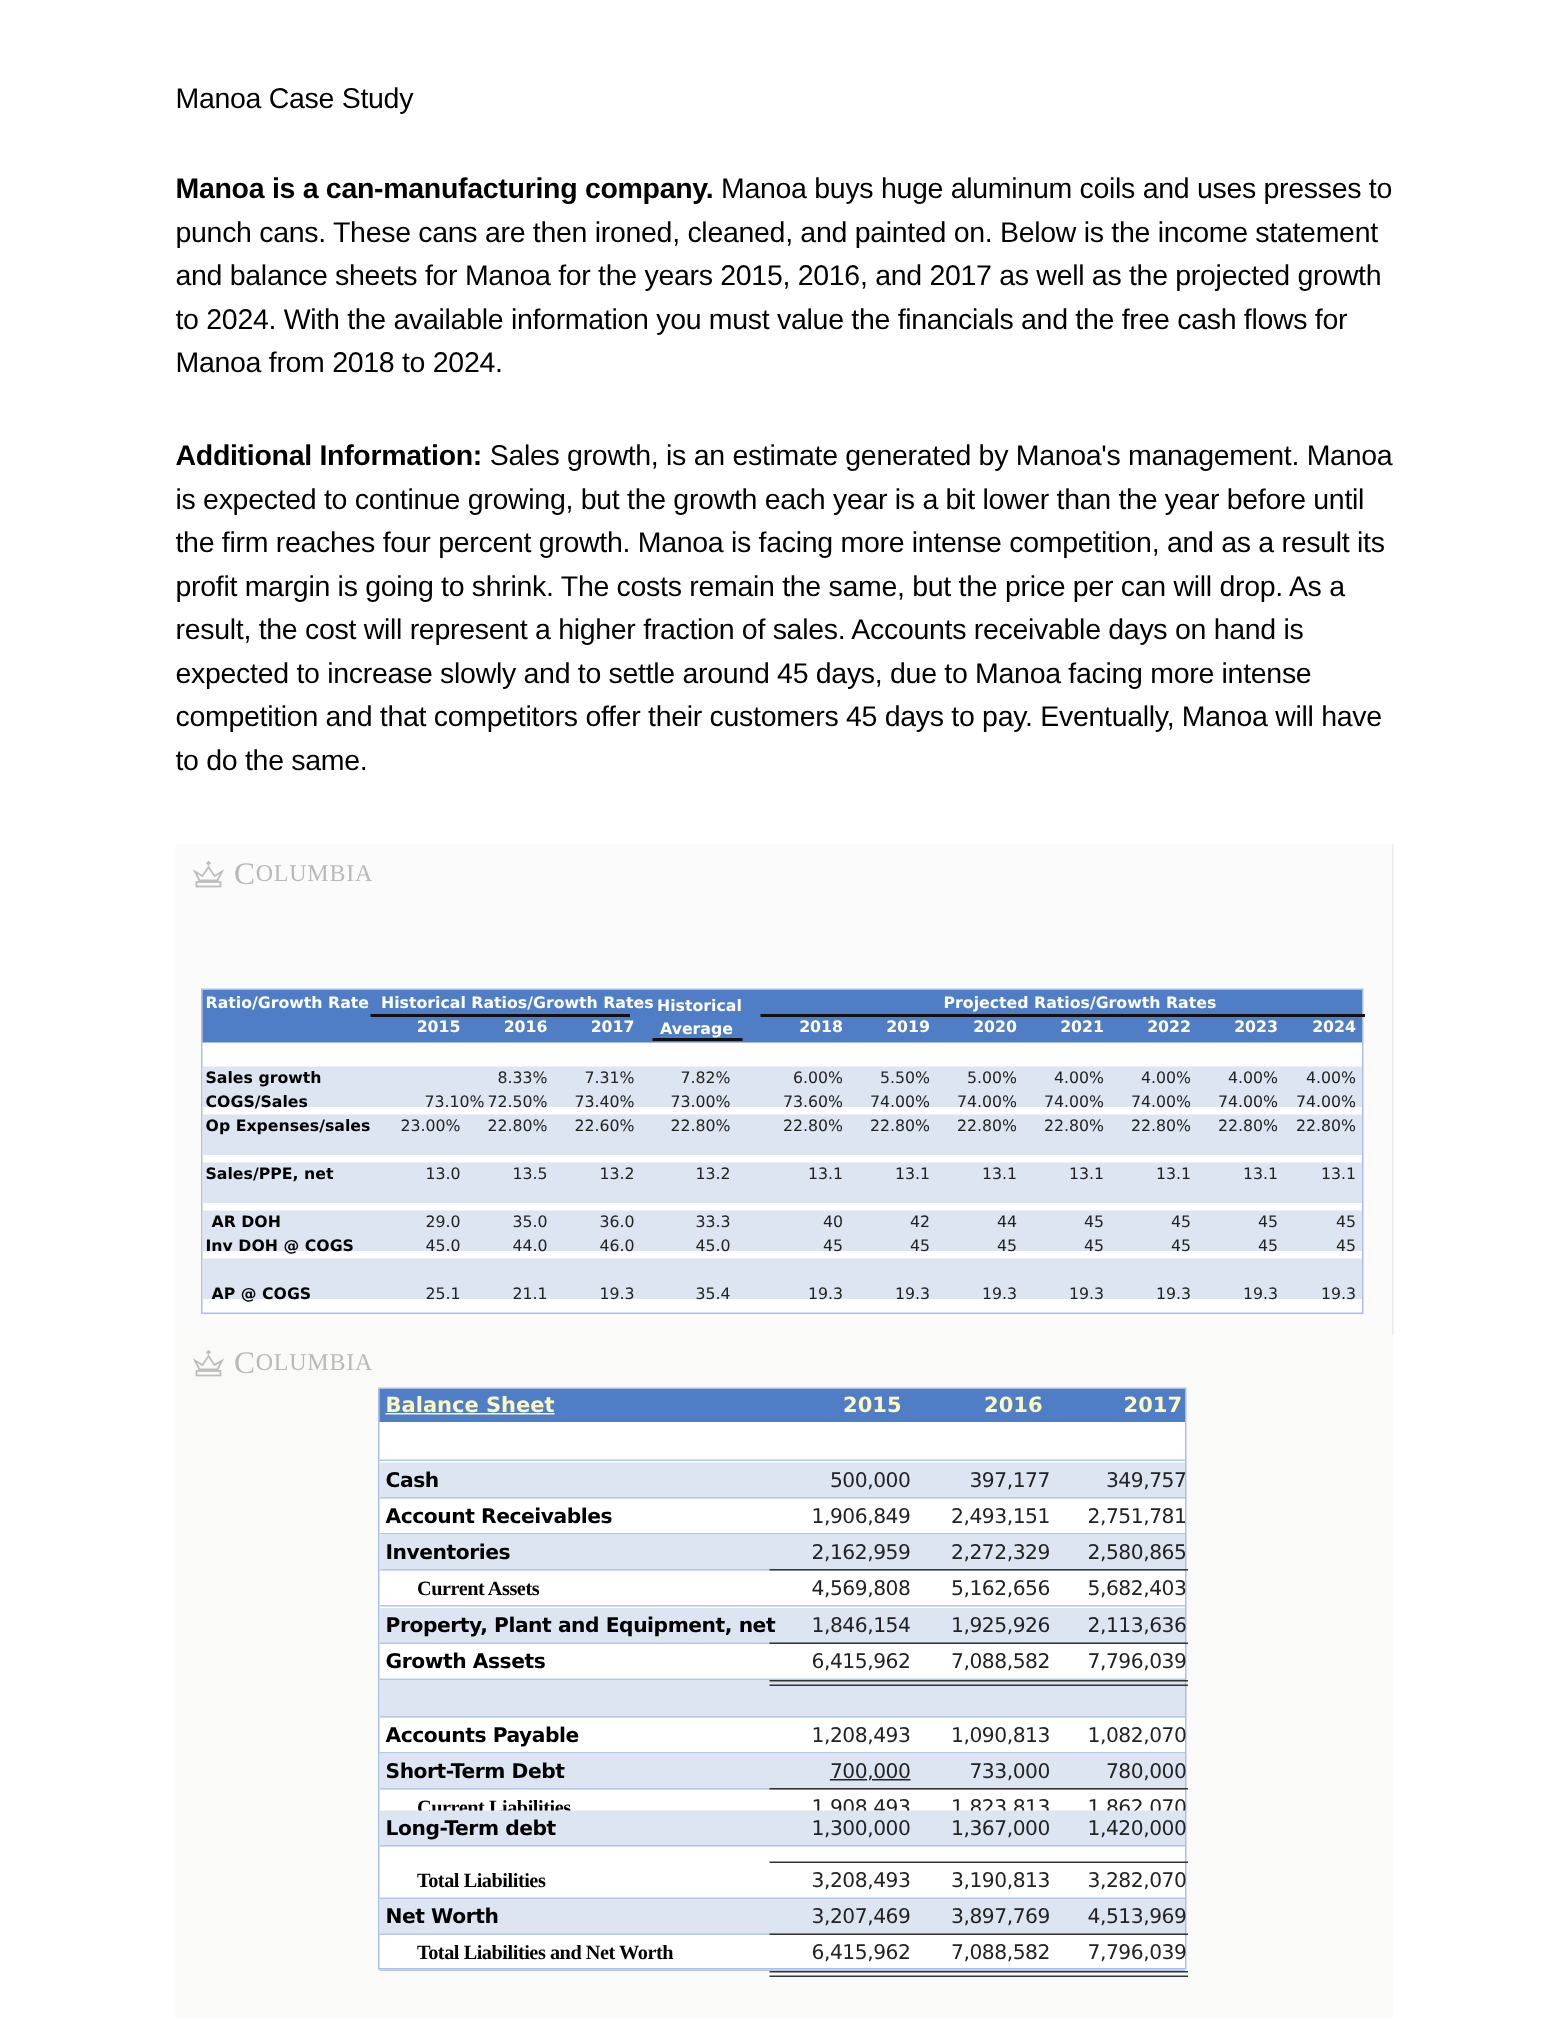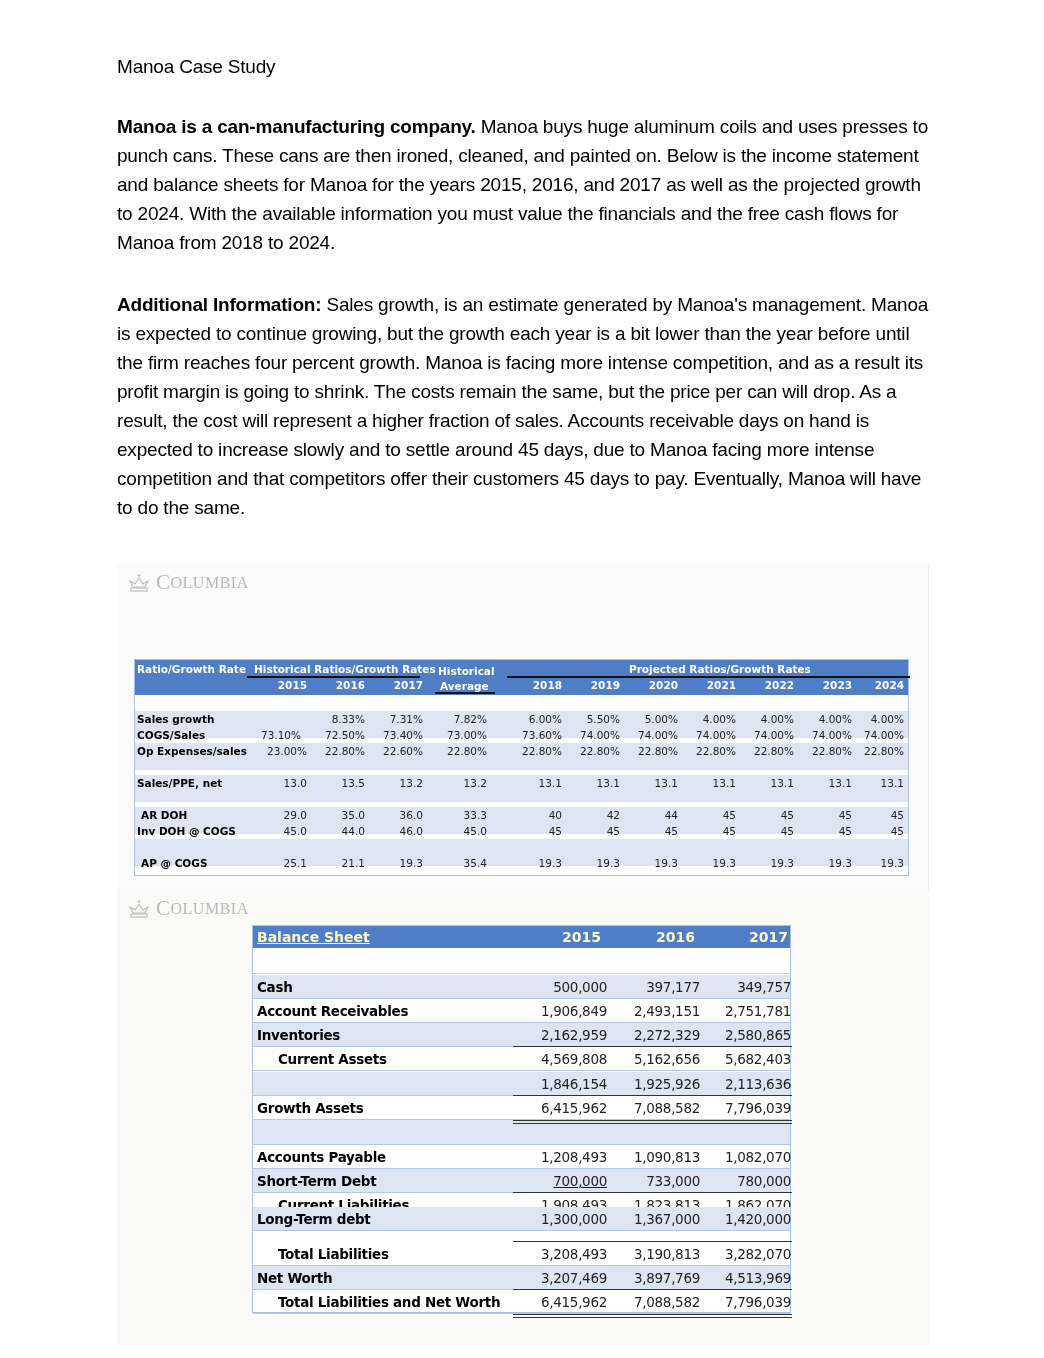--- a/index.html
+++ b/index.html
@@ -33,21 +33,21 @@
   .rt-row .v { position: absolute; text-align: right; width: 60px; white-space: nowrap; color: #222; }
 
   
   .bs { position: absolute; left: 252px; top: 925px; width: 539px; height: 388px; background: #fff; border: 1px solid #a9bfe4; }
   .bs-head { position: absolute; left: 0; top: 0; width: 100%; height: 22px; background: #4f7ec6; color: #fef9c3; font-weight: bold; font-size: 14px; line-height: 22px; font-family: "DejaVu Sans", sans-serif; }
   .bs-head .title { position: absolute; left: 4px; text-decoration: underline; }
   .bs-head .yr { position: absolute; width: 90px; text-align: right; }
   .bs-row { position: absolute; left: 0; width: 100%; height: 24px; font-size: 14px; line-height: 24px; border-bottom: 1px solid #b5c7e6; font-family: "DejaVu Sans", sans-serif; }
   .bs-row.shade { background: #dde4f2; }
   .bs-row .lbl { position: absolute; left: 4px; font-weight: bold; white-space: nowrap; font-size: 13.5px; letter-spacing: -0.3px; }
-  .bs-row .lbl.indent { left: 25px; }
+  .bs-row .lbl.indent { left: 25px; font-family: Liberation Serif, serif; }
   .bs-row .v { position: absolute; width: 92px; text-align: right; color: #222; font-size: 13.5px; letter-spacing: -0.3px; }
   .rule { position: absolute; height: 1px; background: #333; }
   .rule.dbl { height: 4px; border-top: 1px solid #333; border-bottom: 1px solid #333; background: transparent; }
 </style>
 </head>
 <body>
 
 <div class="doc-title">Manoa Case Study</div>
 
 <p class="para para1"><b>Manoa is a can-manufacturing company.</b><span> Manoa buys huge aluminum coils and uses presses to punch cans. These cans are then ironed, cleaned, and painted on. Below is the income statement and balance sheets for Manoa for the years 2015, 2016, and 2017 as well as the projected growth to 2024. With the available information you must value the financials and the free cash flows for Manoa from 2018 to 2024.</span></p>
@@ -107,21 +107,21 @@
         <span class="v" style="left:367px;">6.00%</span>
         <span class="v" style="left:425px;">5.50%</span>
         <span class="v" style="left:483px;">5.00%</span>
         <span class="v" style="left:541px;">4.00%</span>
         <span class="v" style="left:599px;">4.00%</span>
         <span class="v" style="left:657px;">4.00%</span>
         <span class="v" style="left:709px;">4.00%</span>
       </div>
       <div class="rt-row" style="top:67px;background:transparent;">
         <span class="lbl">COGS/Sales</span>
-        <span class="v" style="left:116px;text-align:center;">73.10%</span>
+        <span class="v" style="left:128px;">73.10%</span>
         <span class="v" style="left:170px;">72.50%</span>
         <span class="v" style="left:228px;">73.40%</span>
         <span class="v" style="left:292px;">73.00%</span>
         <span class="v" style="left:367px;">73.60%</span>
         <span class="v" style="left:425px;">74.00%</span>
         <span class="v" style="left:483px;">74.00%</span>
         <span class="v" style="left:541px;">74.00%</span>
         <span class="v" style="left:599px;">74.00%</span>
         <span class="v" style="left:657px;">74.00%</span>
         <span class="v" style="left:709px;">74.00%</span>
@@ -239,20 +239,21 @@
         <span class="v" style="left:355px;">2,272,329</span>
         <span class="v" style="left:446px;">2,580,865</span>
       </div>
       <div class="bs-row" style="top:121px;">
         <span class="lbl indent">Current Assets</span>
         <span class="v" style="left:262px;">4,569,808</span>
         <span class="v" style="left:355px;">5,162,656</span>
         <span class="v" style="left:446px;">5,682,403</span>
       </div>
       <div class="bs-row shade" style="top:146px;">
+        <span class="lbl">Property, Plant and Equipment, net</span>
         <span class="v" style="left:262px;">1,846,154</span>
         <span class="v" style="left:355px;">1,925,926</span>
         <span class="v" style="left:446px;">2,113,636</span>
       </div>
       <div class="bs-row" style="top:170px;">
         <span class="lbl">Growth Assets</span>
         <span class="v" style="left:262px;">6,415,962</span>
         <span class="v" style="left:355px;">7,088,582</span>
         <span class="v" style="left:446px;">7,796,039</span>
       </div>

